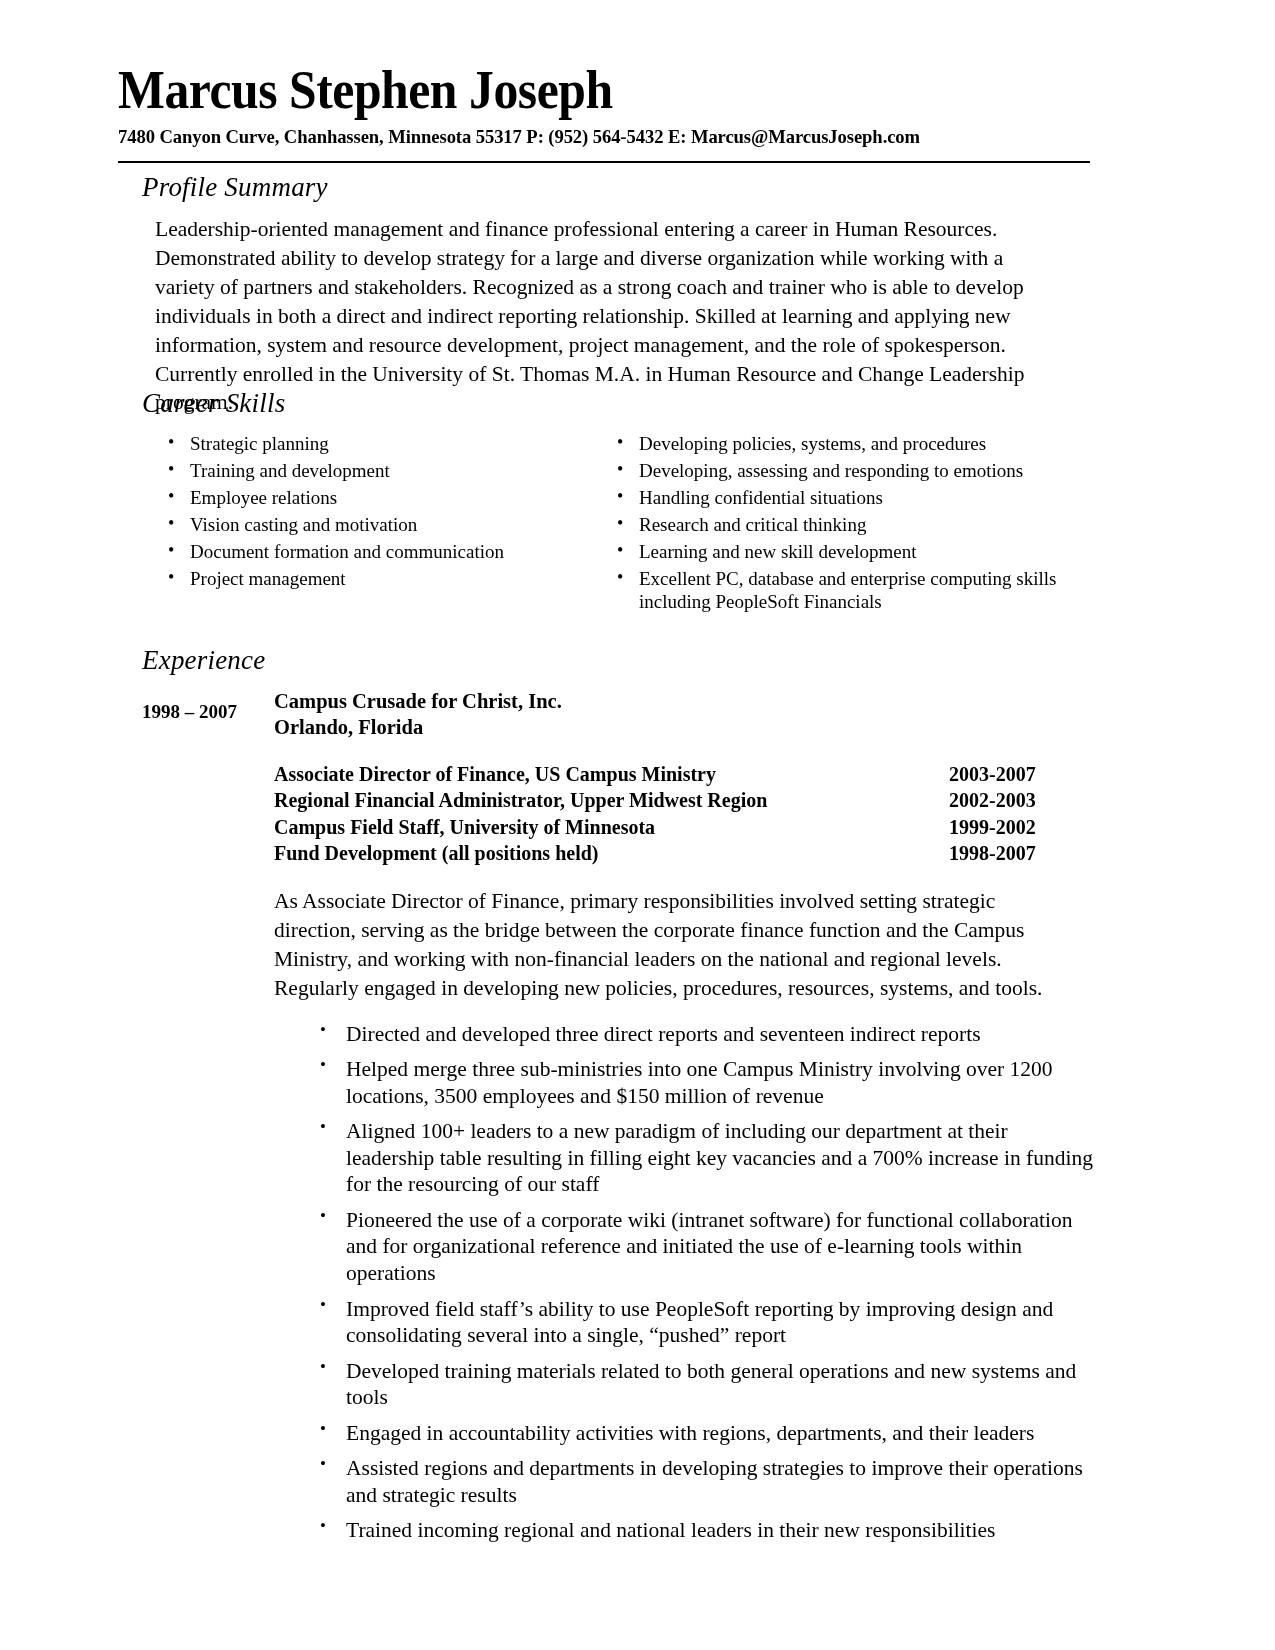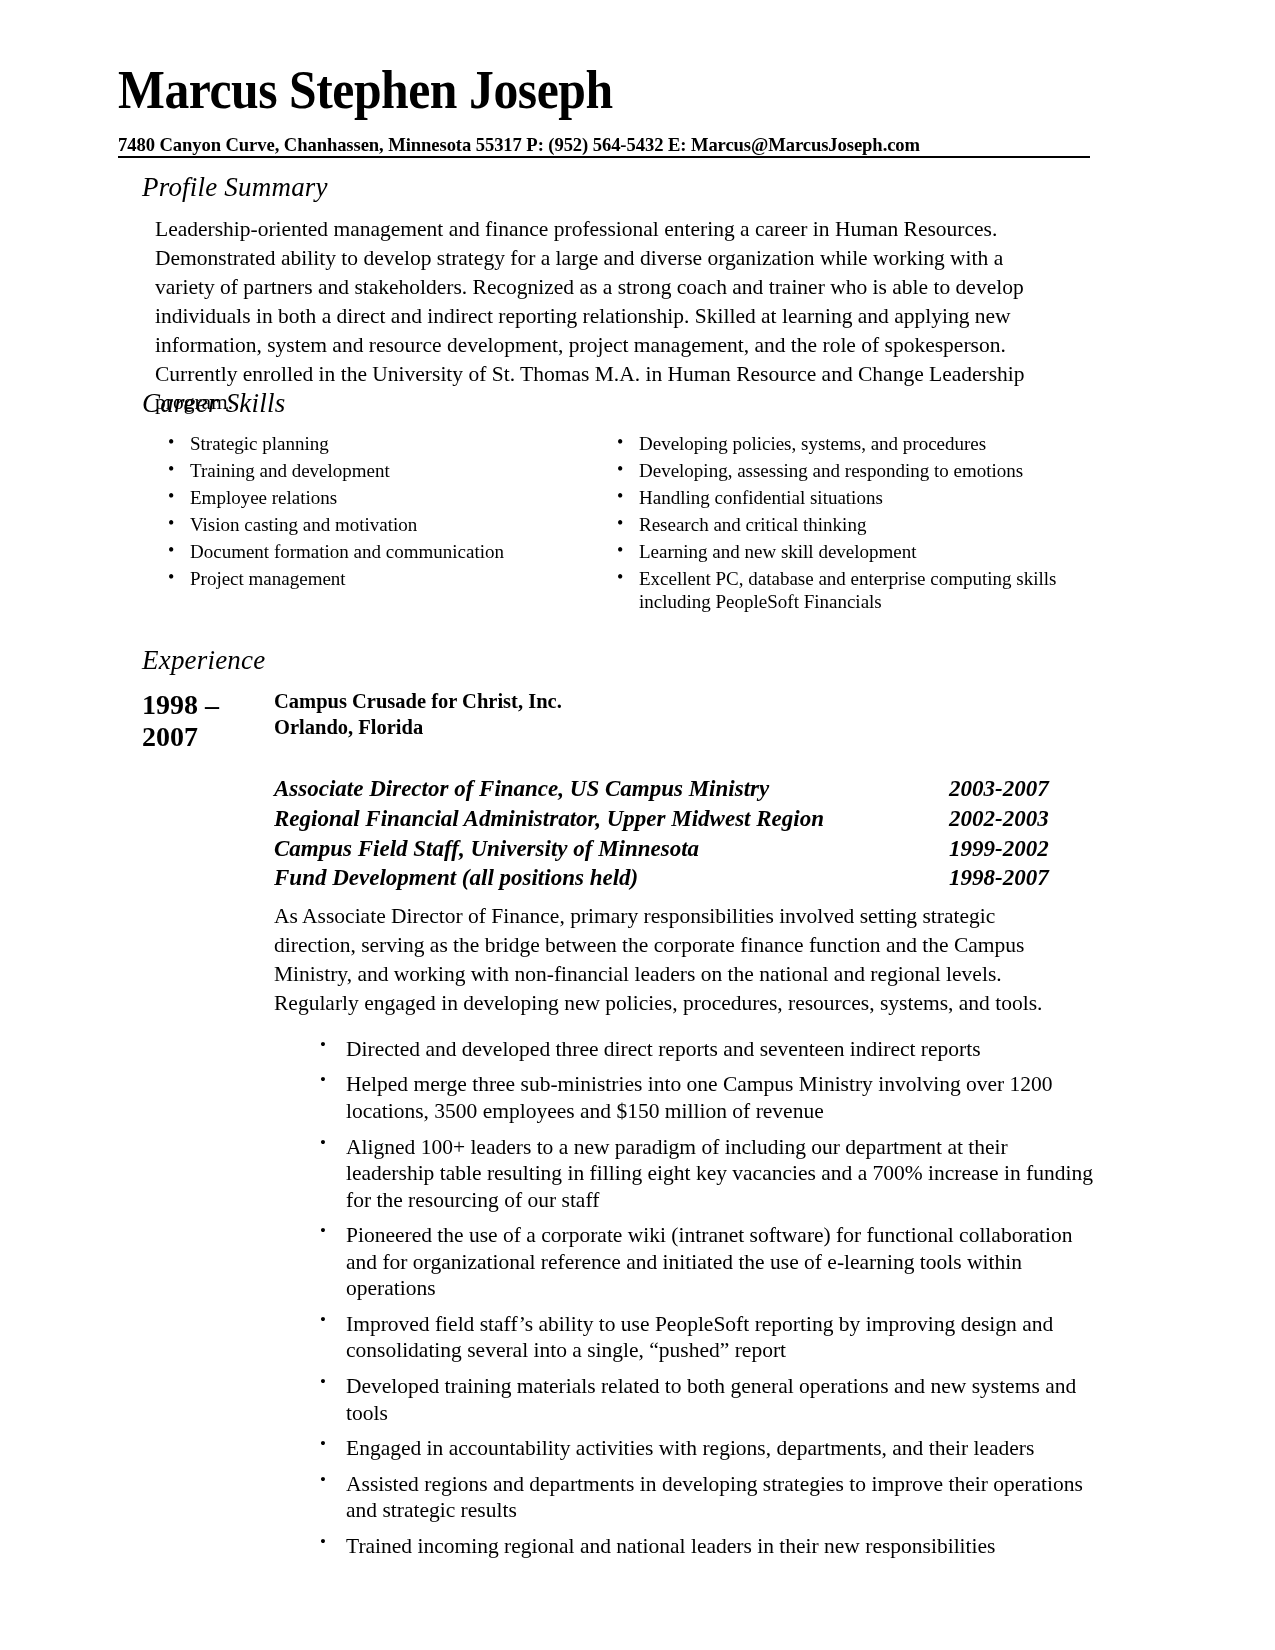--- a/index.html
+++ b/index.html
@@ -37,22 +37,22 @@
     font-size: 54px;
     font-weight: bold;
     letter-spacing: -0.5px;
     line-height: 1.04;
     transform: scaleX(0.92);
     transform-origin: left center;
     white-space: nowrap;
   }
   .contact-wrap {
     border-bottom: 2.5px solid #000;
-    padding-bottom: 0;
-    margin-top: 16px;
+    padding-bottom: 13px;
+    margin-top: 8px;
     width: 972px;
   }
   .contact {
     font-size: 19.5px;
     font-weight: bold;
     white-space: nowrap;
     transform: scaleX(0.955);
     transform-origin: left center;
     letter-spacing: -0.1px;
   }
@@ -125,49 +125,49 @@
     left: 142px;
     top: 645px;
     width: 945px;
   }
   .exp-emp-row {
     display: flex;
     margin-top: 13px;
   }
   .exp-dates {
     width: 132px;
-    font-size: 28px;
+    font-size: 19px;
     font-weight: bold;
     flex: 0 0 132px;
+    margin-top: 12px;
   }
   .exp-emp-name {
     font-size: 20.5px;
     font-weight: bold;
     line-height: 1.25;
   }
 
   .jobs {
     margin-top: 22px;
     margin-left: 132px;
     width: 808px;
   }
   .job-row {
     display: flex;
     justify-content: space-between;
-    font-size: 23px;
+    font-size: 20px;
     font-weight: bold;
     line-height: 1.21;
     margin-bottom: 2px;
-    font-style: italic;
   }
   .job-title { flex: 1 1 auto; }
   .job-period { flex: 0 0 auto; width: 133px; text-align: left; }
 
   .exp-summary {
-    margin-top: 10px;
+    margin-top: 22px;
     margin-left: 132px;
     width: 800px;
   }
 
   .exp-bullets {
     margin-top: 18px;
     margin-left: 168px;
     width: 790px;
   }
   ul.bullets.exp > li {

